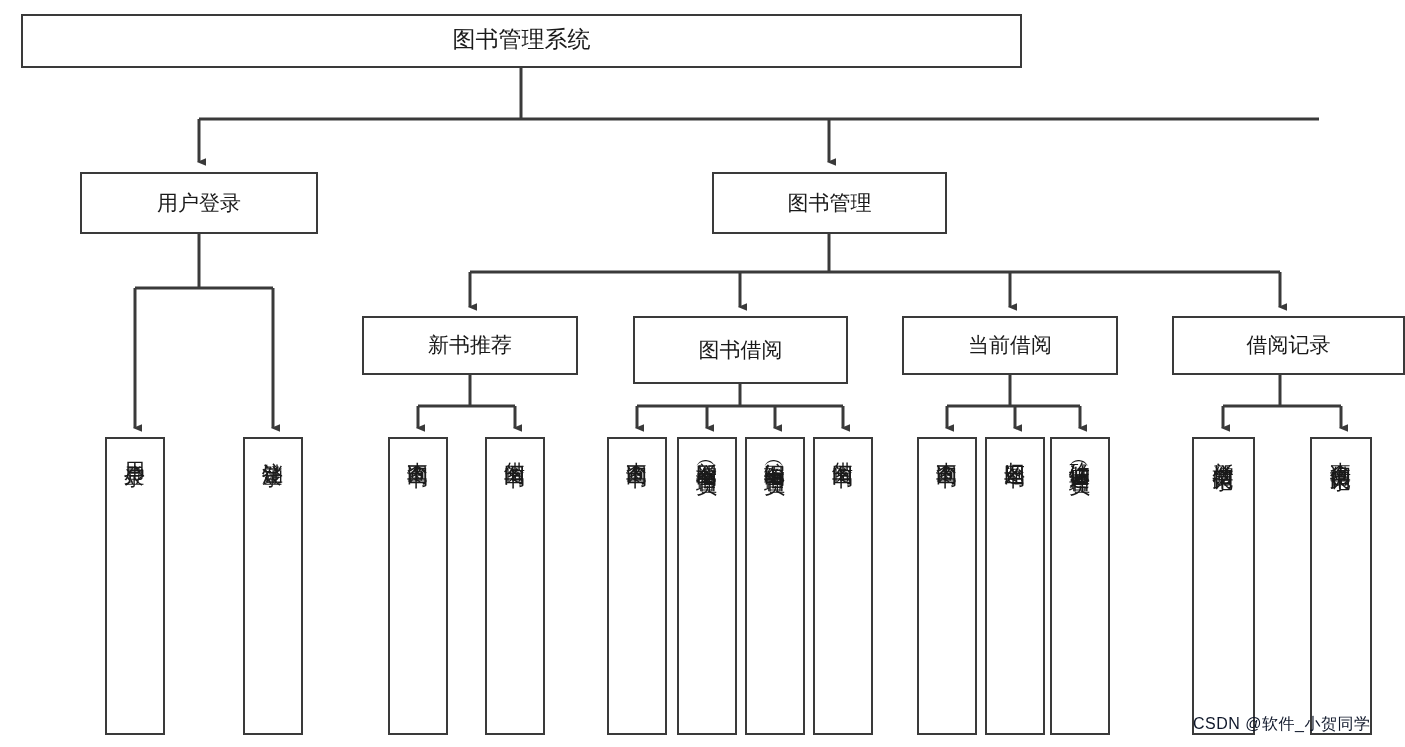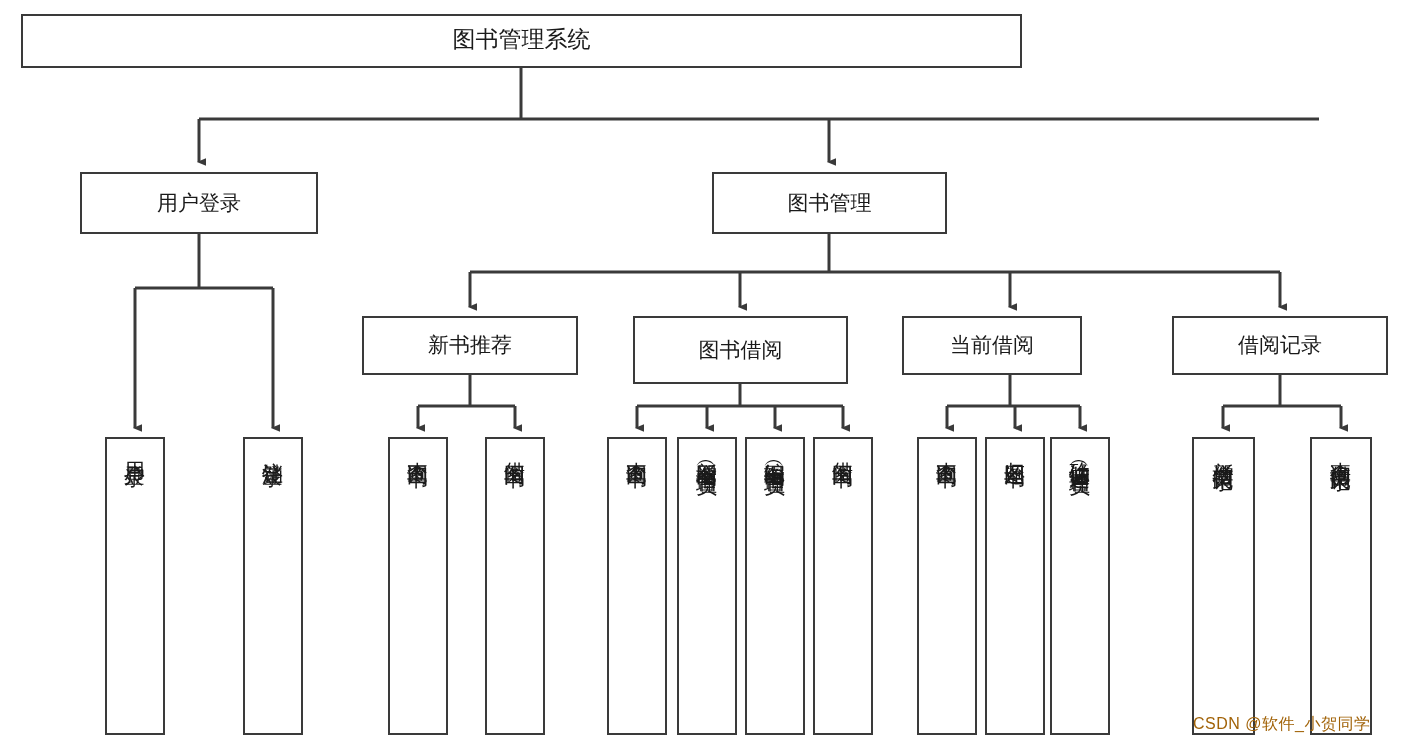--- a/index.html
+++ b/index.html
@@ -51,21 +51,21 @@
     writing-mode: vertical-rl;
     text-orientation: upright;
     font-size: 21px;
     letter-spacing: 2px;
     line-height: 1.0;
     white-space: nowrap;
   }
   .watermark {
     position: absolute;
     font-size: 16px;
-    color: #a16207;
+    color: #0f172a;
     white-space: nowrap;
     letter-spacing: 0.5px;
   }
 </style>
 </head>
 <body>
 
 <div id="canvas">
 
   <svg class="connectors" viewBox="0 0 1405 747" xmlns="http://www.w3.org/2000/svg">
@@ -128,24 +128,24 @@
   <div class="node level2" style="left:362px; top:316px; width:216px; height:59px;">
     <span class="label">新书推荐</span>
   </div>
 
   <div class="node level1" style="left:712px; top:172px; width:235px; height:62px;">
     <span class="label">图书管理</span>
   </div>
   <div class="node level2" style="left:633px; top:316px; width:215px; height:68px;">
     <span class="label">图书借阅</span>
   </div>
-  <div class="node level2" style="left:902px; top:316px; width:180px; height:59px;">
+  <div class="node level2" style="left:902px; top:316px; width:216px; height:59px;">
     <span class="label">当前借阅</span>
   </div>
-  <div class="node level2" style="left:1172px; top:316px; width:216px; height:59px;">
+  <div class="node level2" style="left:1172px; top:316px; width:233px; height:59px;">
     <span class="label">借阅记录</span>
   </div>
 
   <div class="node leaf" style="left:105px; top:437px; width:60px; height:298px;">
     <span class="label">用户登录</span>
   </div>
   <div class="node leaf" style="left:243px; top:437px; width:60px; height:298px;">
     <span class="label">注销登录</span>
   </div>
   <div class="node leaf" style="left:388px; top:437px; width:60px; height:298px;">

